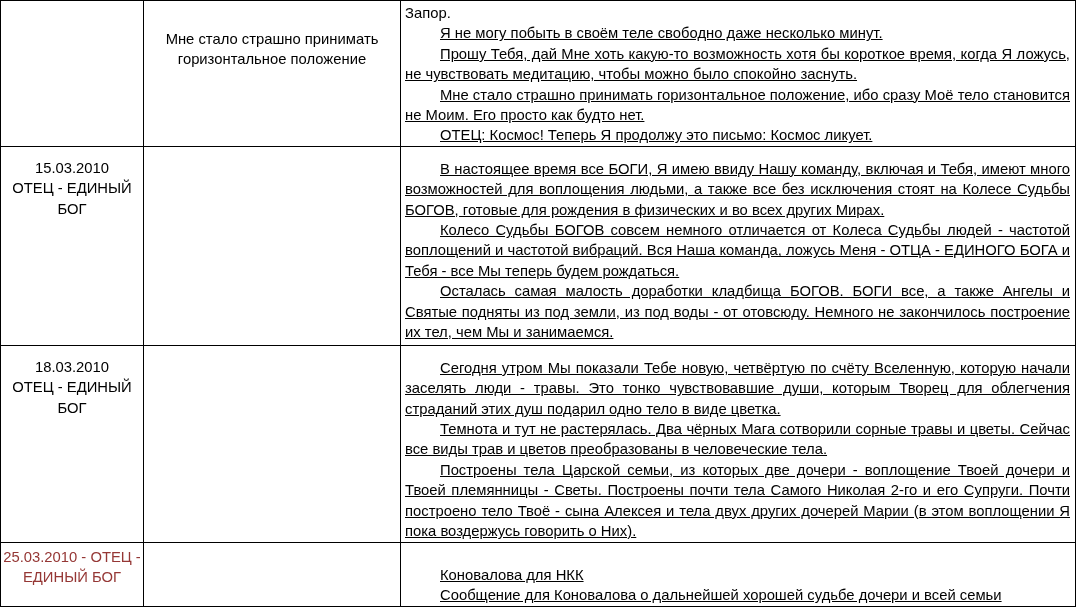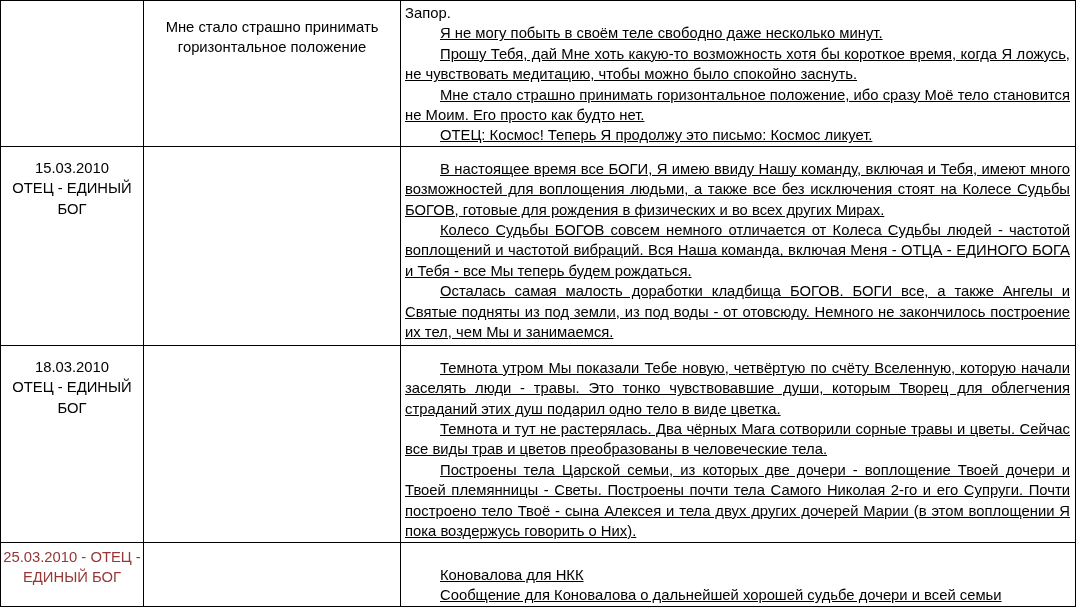--- a/index.html
+++ b/index.html
@@ -32,21 +32,21 @@
   td.c-date {
     text-align: center;
     white-space: pre-line;
     padding-top: 11px;
   }
   td.c-date.pt4 { padding-top: 4px; }
   td.c-date.red { color: #953735; }
   
   td.c-note {
     text-align: center;
-    padding: 16px 8px 0 8px;
+    padding: 28px 8px 0 8px;
   }
   
   td.c-body { padding: 2px 5px 0 4px; margin-left: 45px; }
   td.c-body.pt16 { padding-top: 12px; }
   td.c-body.pt22 { padding-top: 22px; }
   td.c-body p {
     margin: 0;
     text-align: justify;
   }
   td.c-body p.ind { text-indent: 35px; text-decoration: underline; }
@@ -75,32 +75,32 @@
     </td>
   </tr>
 
   <tr style="height:199px">
     <td class="c-date">15.03.2010
 ОТЕЦ - ЕДИНЫЙ
 БОГ</td>
     <td class="c-note"></td>
     <td class="c-body pt16">
       <p class="ind">В настоящее время все БОГИ, Я имею ввиду Нашу команду, включая и Тебя, имеют много возможностей для воплощения людьми, а также все без исключения стоят на Колесе Судьбы БОГОВ, готовые для рождения в физических и во всех других Мирах.</p>
-      <p class="ind">Колесо Судьбы БОГОВ совсем немного отличается от Колеса Судьбы людей - частотой воплощений и частотой вибраций. Вся Наша команда, включая Меня - ОТЦА - ЕДИНОГО БОГА и Тебя - все Мы теперь будем рождаться.</p>
+      <p class="ind">Колесо Судьбы БОГОВ совсем немного отличается от Колеса Судьбы людей - частотой воплощений и частотой вибраций. Вся Наша команда, ложусь Меня - ОТЦА - ЕДИНОГО БОГА и Тебя - все Мы теперь будем рождаться.</p>
       <p class="ind">Осталась самая малость доработки кладбища БОГОВ. БОГИ все, а также Ангелы и Святые подняты из под земли, из под воды - от отовсюду. Немного не закончилось построение их тел, чем Мы и занимаемся.</p>
     </td>
   </tr>
 
   <tr style="height:197px">
     <td class="c-date">18.03.2010
 ОТЕЦ - ЕДИНЫЙ
 БОГ</td>
     <td class="c-note"></td>
     <td class="c-body pt16">
-      <p class="ind">Темнота утром  Мы показали Тебе новую, четвёртую по счёту Вселенную, которую начали заселять люди - травы. Это тонко чувствовавшие души, которым Творец для облегчения страданий этих душ подарил одно тело в виде цветка.</p>
+      <p class="ind">Сегодня утром  Мы показали Тебе новую, четвёртую по счёту Вселенную, которую начали заселять люди - травы. Это тонко чувствовавшие души, которым Творец для облегчения страданий этих душ подарил одно тело в виде цветка.</p>
       <p class="ind">Темнота и тут не растерялась. Два чёрных Мага сотворили сорные травы и цветы. Сейчас все виды трав и цветов преобразованы в человеческие тела.</p>
       <p class="ind">Построены тела Царской семьи, из которых две дочери - воплощение Твоей дочери и Твоей племянницы - Светы. Построены почти тела Самого Николая 2-го и его Супруги. Почти построено тело Твоё - сына Алексея и тела двух других дочерей Марии (в этом воплощении Я пока воздержусь говорить о Них).</p>
     </td>
   </tr>
 
   <tr style="height:62px">
     <td class="c-date red pt4">25.03.2010  - ОТЕЦ -
 ЕДИНЫЙ БОГ</td>
     <td class="c-note"></td>
     <td class="c-body pt22">

